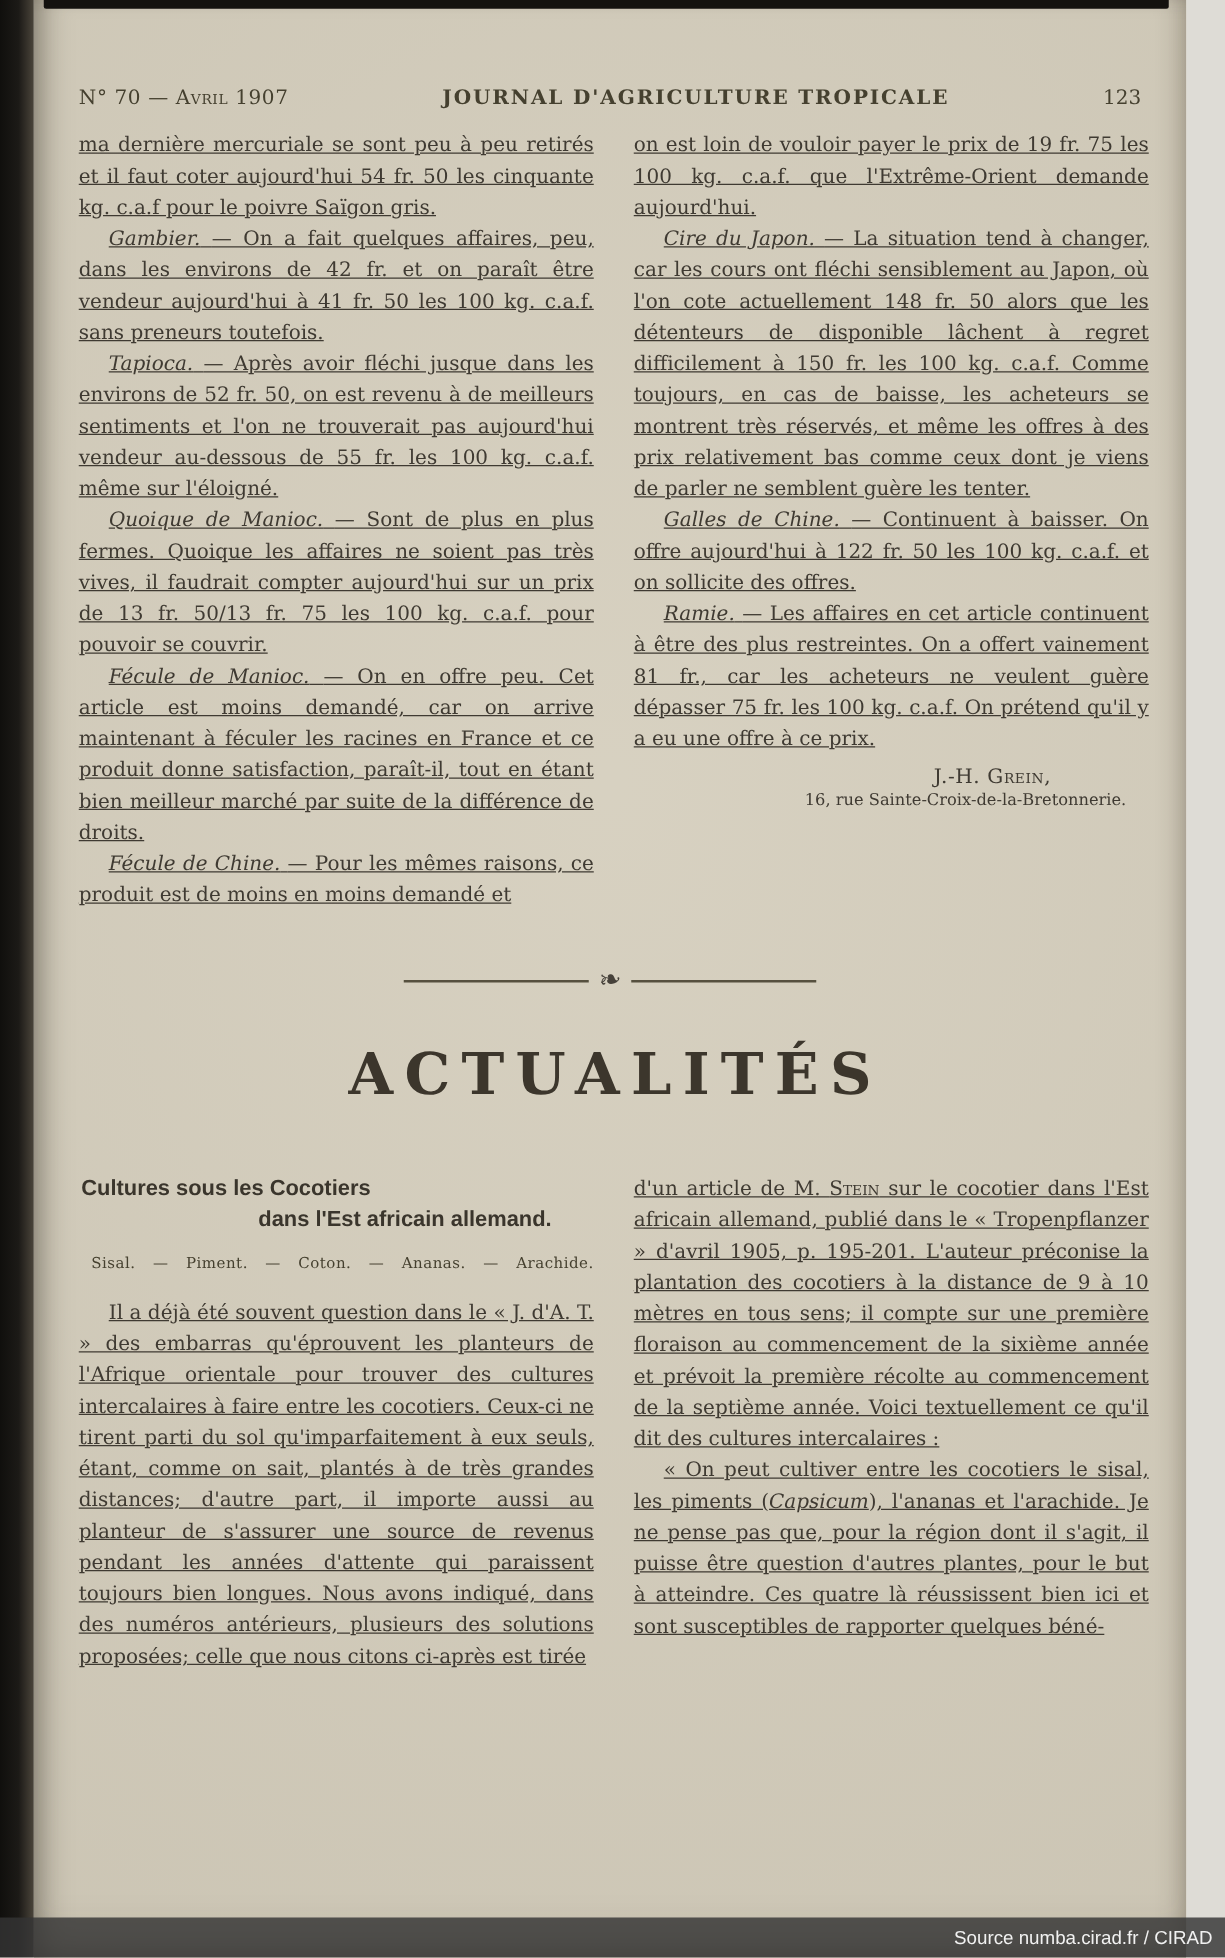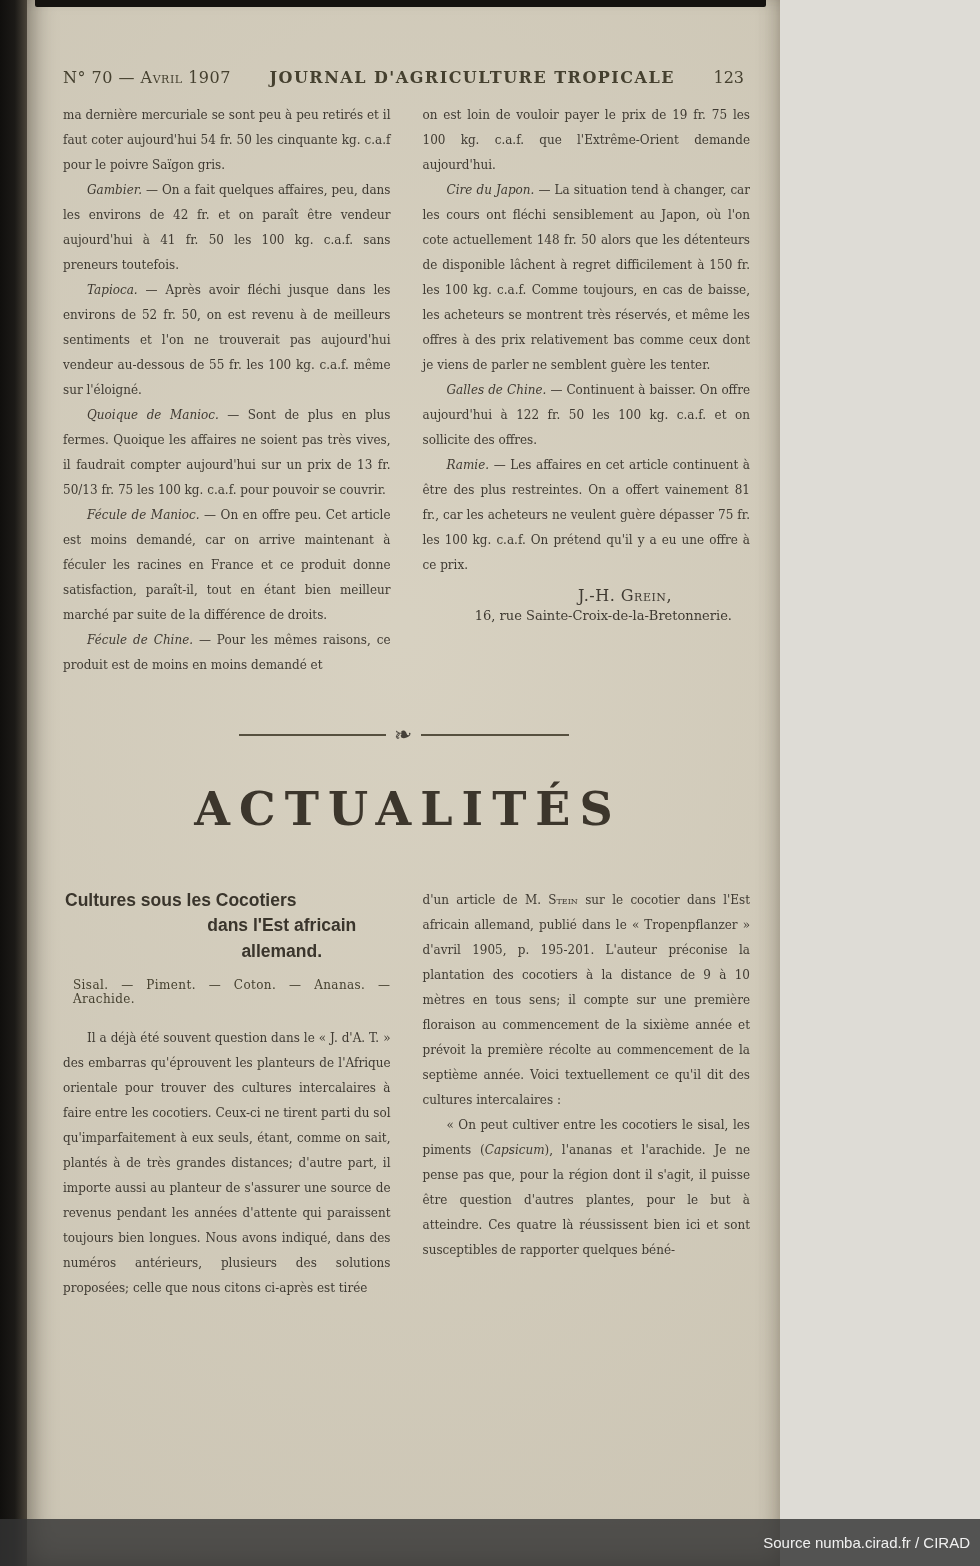--- a/index.html
+++ b/index.html
@@ -10,21 +10,21 @@
     overflow: hidden;
   }
   .scan { position: relative; width: 980px; height: 1566px; }
 
   .binding {
     position: absolute; left: 0; top: 0; bottom: 0; width: 27px;
     background: linear-gradient(90deg, #100f0d 0%, #1c1a17 55%, #4a443a 100%);
     z-index: 2;
   }
   .page {
-    position: absolute; left: 27px; top: 0; bottom: 0; width: 753px;
+    position: absolute; left: 27px; top: 0; bottom: 0; width: 922px;
     background:
       radial-gradient(120% 90% at 50% 40%, rgba(255,255,255,0.10), rgba(0,0,0,0.05)),
       #d3ccba;
     box-shadow: inset 18px 0 26px -16px rgba(40,35,25,0.55),
                 inset -14px 0 22px -14px rgba(70,60,45,0.45),
                 inset 0 -30px 40px -28px rgba(60,52,40,0.5);
     color: #3f3a32;
   }
   .edge-strip-top {
     position: absolute; top: 0; left: 8px; right: 14px; height: 7px;
@@ -40,23 +40,23 @@
   .journal-title { letter-spacing: 1.5px; font-weight: 600; white-space: nowrap; }
   .pageno { font-weight: 400; }
 
   .cols {
     display: flex; gap: 32px;
     margin: 16px 30px 0 36px;
   }
   .col { flex: 1 1 0; min-width: 0; }
 
   .para {
-    font-size: 12px; line-height: 25px;
+    font-size: 16px; line-height: 25px;
     text-align: justify; text-indent: 24px;
-    margin: 0; hyphens: auto;
+    margin: 0; hyphens: auto; text-decoration: underline;
   }
   .para.cont { text-indent: 0; }
   .lead { font-style: italic; }
   .smallcaps { font-variant: small-caps; }
   .italic { font-style: italic; }
 
   .signature { margin-top: 8px; font-size: 16px; }
   .sig-name { text-align: right; padding-right: 78px; font-variant: small-caps; letter-spacing: 0.5px; }
   .sig-address { text-align: right; padding-right: 18px; font-size: 13px; margin-top: 3px; }
   .sig-dateline { text-align: left; padding-left: 24px; margin-top: 16px; }
@@ -80,21 +80,21 @@
   .article-title { font-family: "Liberation Sans", sans-serif; font-weight: 700; font-size: 17.5px; color: #3a352c; line-height: 1.45; }
   .article-title .l1 { text-align: left; padding-left: 2px; }
   .article-title .l2 { text-align: center; padding-left: 110px; }
   .article-subtitle {
     margin-top: 14px; margin-bottom: 20px;
     font-size: 12px; letter-spacing: 0.4px; color: #45402f;
     text-align: justify; text-align-last: justify; margin-left: 10px;
   }
 
   .source-bar {
-    position: absolute; left: 0; right: 0; bottom: 0; height: 47px;
+    position: absolute; left: 0; right: 0; bottom: 0; height: 32px;
     background: rgba(52,52,52,0.82);
     display: flex; align-items: center; justify-content: flex-end;
     padding-right: 10px; box-sizing: border-box;
     font-family: "Liberation Sans", sans-serif;
     font-size: 15px; color: #f1f1f1; z-index: 5;
   }
 </style>
 </head>
 <body>
 

